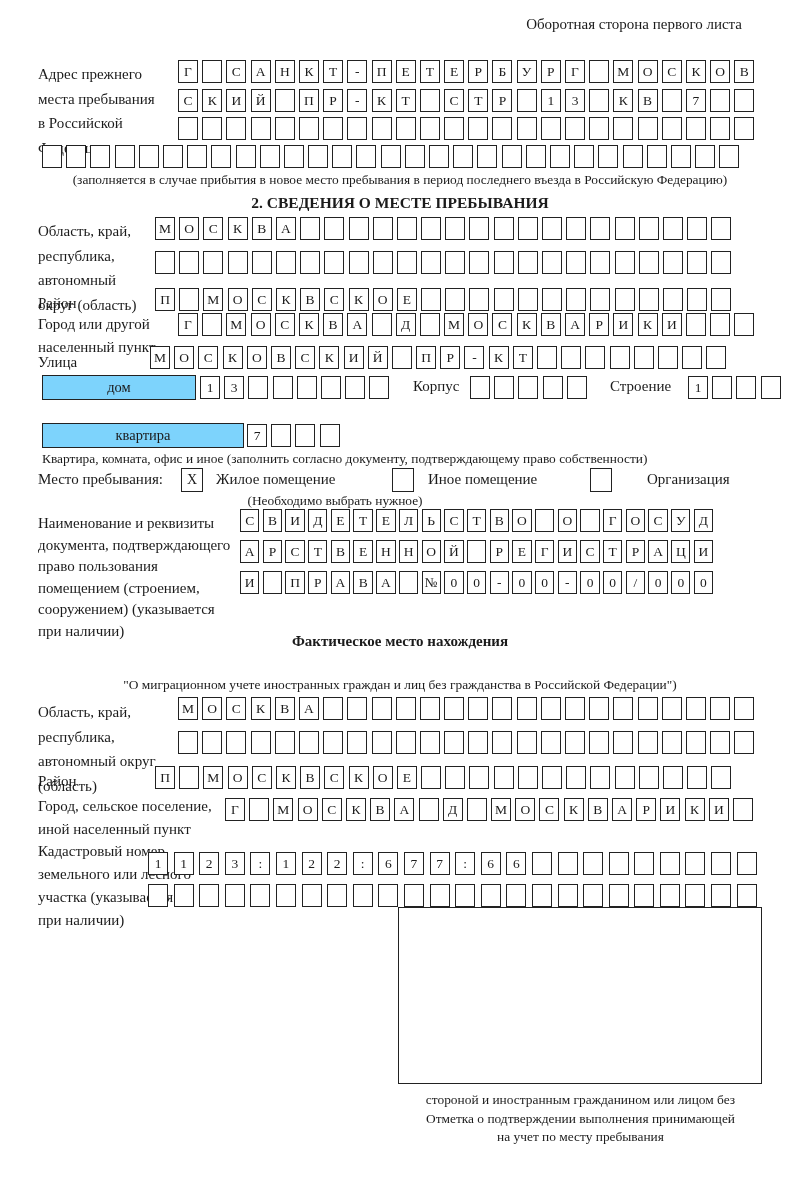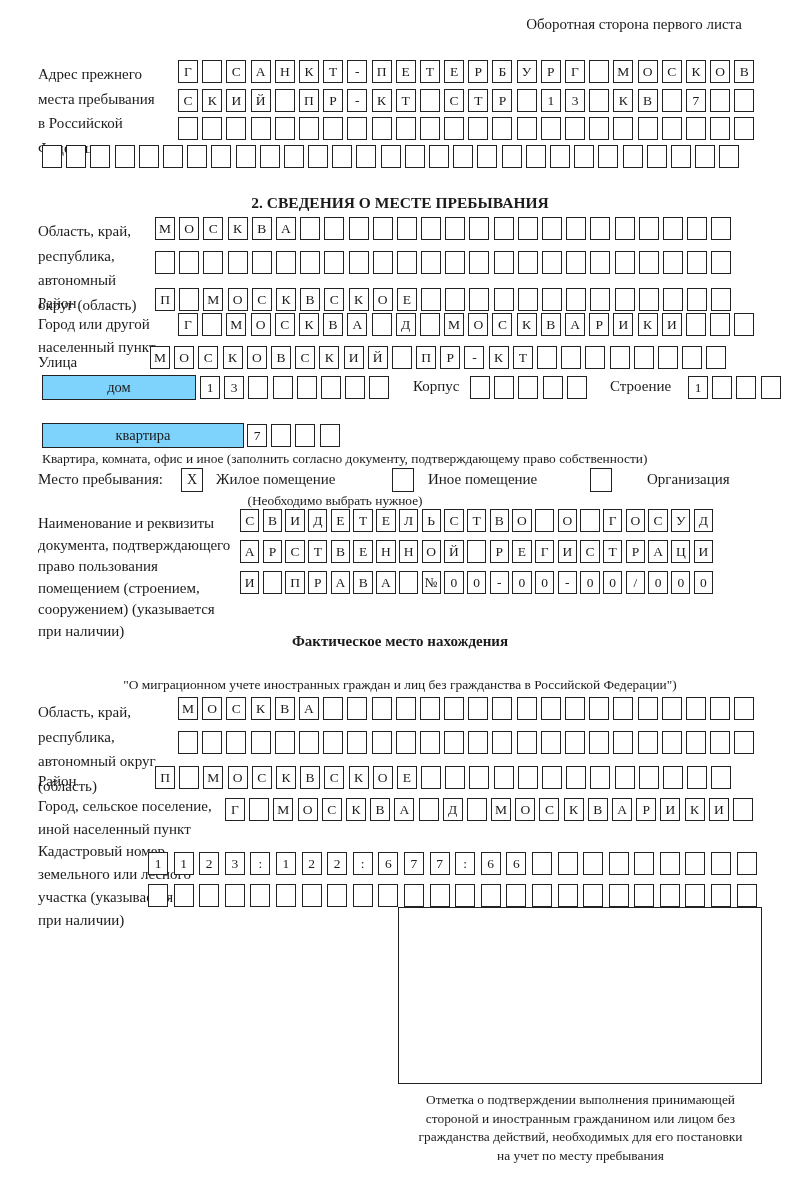--- a/index.html
+++ b/index.html
@@ -140,20 +140,21 @@
       <span class="cell"></span>
       <span class="cell"></span>
       <span class="cell"></span>
       <span class="cell"></span>
       <span class="cell"></span>
       <span class="cell"></span>
       <span class="cell"></span>
       <span class="cell"></span>
       <span class="cell"></span>
     </div>
+  <div class="caption centered" style="top:172px;">(заполняется в случае прибытия в новое место пребывания в период последнего въезда в Российскую Федерацию)</div>
 
   <div class="title" style="top:194px;">2. СВЕДЕНИЯ О МЕСТЕ ПРЕБЫВАНИЯ</div>
 
   <div class="label" style="left:38px;top:219px;">
       <div>Область, край,</div>
       <div>республика,</div>
       <div>автономный</div>
       <div>округ (область)</div>
     </div>
   <div class="cellrow" style="left:155px;top:217px;">
@@ -592,19 +593,18 @@
       <span class="cell"></span>
       <span class="cell"></span>
       <span class="cell"></span>
       <span class="cell"></span>
       <span class="cell"></span>
       <span class="cell"></span>
     </div>
 
   <div class="stampbox" style="left:398px;top:907px;width:362px;height:175px;"></div>
   <div class="stampnote" style="left:388px;top:1091px;width:385px;">
+      <div>стороной и иностранным гражданином или лицом без</div>
       <div>Отметка о подтверждении выполнения принимающей</div>
-      <div>стороной и иностранным гражданином или лицом без</div>
-      <div>гражданства действий, необходимых для его постановки</div>
       <div>на учет по месту пребывания</div>
     </div>
 
 </div>
 
 </body></html>

